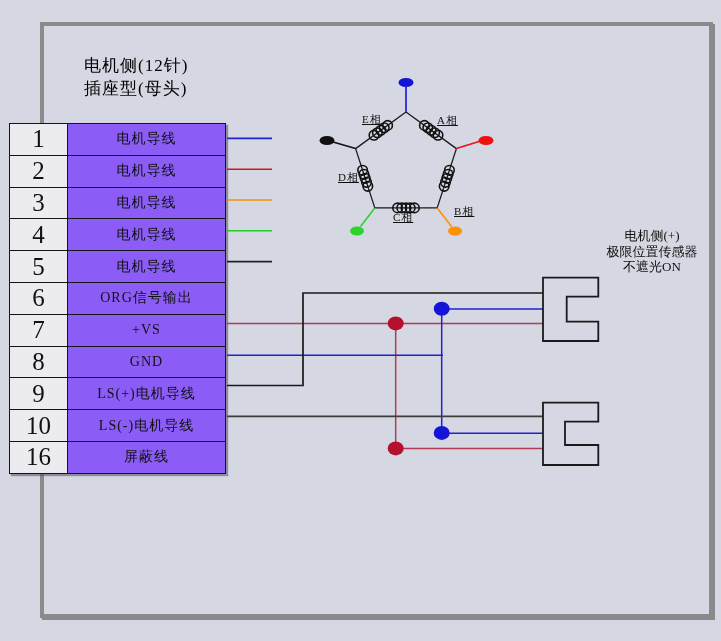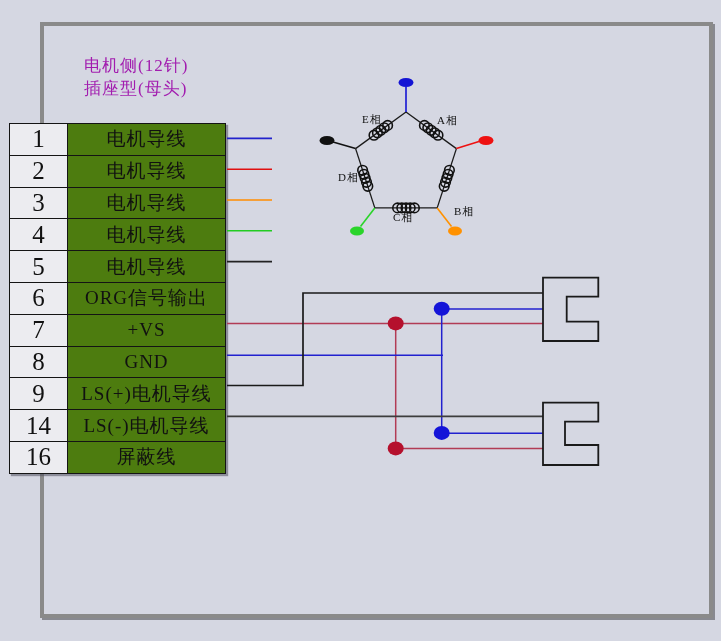--- a/index.html
+++ b/index.html
@@ -10,36 +10,36 @@
     overflow:hidden;
   }
   .stage{position:relative;width:721px;height:641px;}
   .frame{
     position:absolute;left:40px;top:22px;width:673px;height:596px;
     box-sizing:border-box;border:4px solid #8a8a8a;
     box-shadow:2px 2px 0 rgba(95,95,100,.65);
   }
   .header{
     position:absolute;left:84px;top:54px;
-    font-size:17px;line-height:23px;color:#a21caf;letter-spacing:1px;
+    font-size:17px;line-height:23px;color:#000000;letter-spacing:1px;
   }
   table.pin-table{
     position:absolute;left:9px;top:123px;
     border-collapse:collapse;table-layout:fixed;
     box-shadow:2px 2px 1px rgba(80,80,95,.55);
   }
   table.pin-table td{
     border:1px solid #141414;height:30.8px;padding:0;
     text-align:center;vertical-align:middle;color:#111;
   }
   td.num{width:57px;background:#ececf0;font-size:25px;}
-  td.lbl{width:157px;background:#4d7c0f;font-size:19px;letter-spacing:1px;}
+  td.lbl{width:157px;background:#8b5cf6;font-size:14px;letter-spacing:1px;}
   svg.wires{position:absolute;left:0;top:0;pointer-events:none;}
   .phase-label{
-    position:absolute;font-size:11px;color:#111;white-space:nowrap;letter-spacing:1px;
+    position:absolute;font-size:11px;color:#111;white-space:nowrap;letter-spacing:1px;text-decoration:underline;
   }
   .sensor-caption{
     position:absolute;left:594px;top:228px;width:116px;
     font-size:13px;line-height:15.5px;text-align:center;color:#111;
   }
 </style>
 </head>
 <body>
 
 <div class="stage">
@@ -83,21 +83,21 @@
       </tr>
       <tr>
         <td class="num">8</td>
         <td class="lbl">GND</td>
       </tr>
       <tr>
         <td class="num">9</td>
         <td class="lbl">LS(+)电机导线</td>
       </tr>
       <tr>
-        <td class="num">14</td>
+        <td class="num">10</td>
         <td class="lbl">LS(-)电机导线</td>
       </tr>
       <tr>
         <td class="num">16</td>
         <td class="lbl">屏蔽线</td>
       </tr>
     </tbody>
   </table>
 
   <svg class="wires" width="721" height="641" viewBox="0 0 721 641">
@@ -192,14 +192,19 @@
     <path d="M 543 277.7 L 598.3 277.7 L 598.3 296.7 L 566.7 296.7 L 566.7 321.7 L 598.3 321.7 L 598.3 341 L 543 341 Z" stroke="#1a1a1a" stroke-width="1.8" fill="none"></path>
     <path d="M 543 402.7 L 598.3 402.7 L 598.3 421.7 L 565 421.7 L 565 445 L 598.3 445 L 598.3 465 L 543 465 Z" stroke="#1a1a1a" stroke-width="1.8" fill="none"></path>
   </svg>
 
   <div class="phase-label" style="left:362px;top:112px;">E相</div>
   <div class="phase-label" style="left:437px;top:113px;text-align:center;">A相</div>
   <div class="phase-label" style="left:338px;top:170px;">D相</div>
   <div class="phase-label" style="left:454px;top:168px;margin-top:36px;">B相</div>
   <div class="phase-label" style="left:393px;top:210px;text-align:center;">C相</div>
 
+  <div class="sensor-caption">
+    <div>电机侧(+)</div>
+    <div>极限位置传感器</div>
+    <div>不遮光ON</div>
+  </div>
 
 </div>
 
 </body></html>

